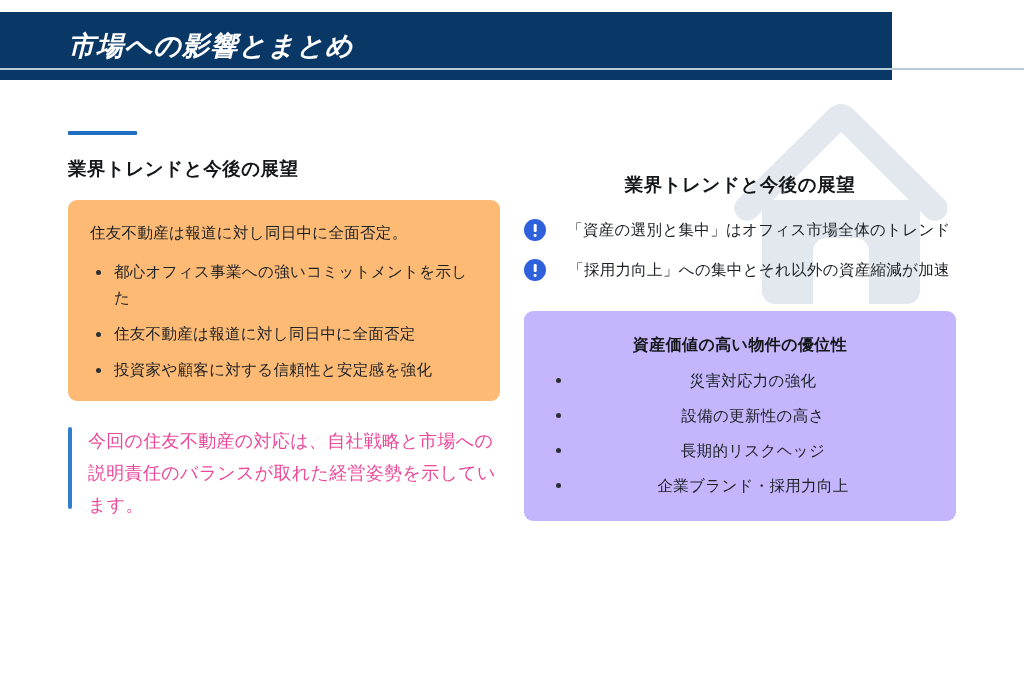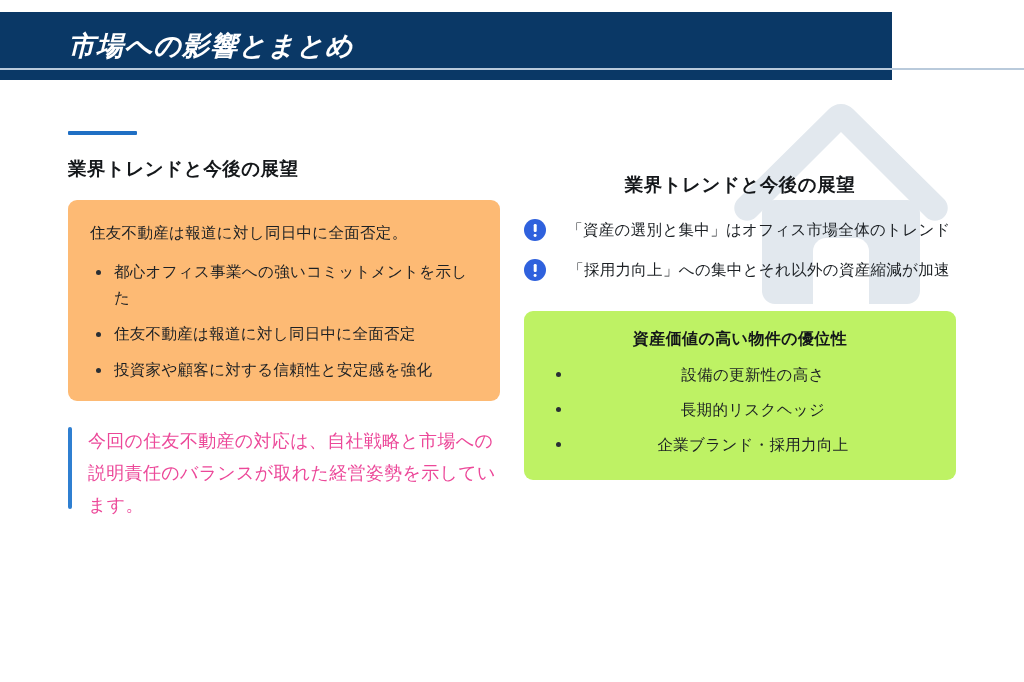--- a/index.html
+++ b/index.html
@@ -173,23 +173,23 @@
   .trend-text {
     font-size:15.5px;
     line-height:1.72;
     color:#1c2024;
     letter-spacing:0.3px;
     flex:1 1 auto;
   }
 
   #yellow-box {
     margin-top:28px;
-    background:#bef264;
+    background:#c4b5fd;
     border-radius:9px;
-    padding:18px 24px 22px 24px;
+    padding:24px 24px 22px 24px;
     width:432px;
   }
   #yellow-heading {
     font-size:16px;
     font-weight:bold;
     color:#14171a;
     letter-spacing:0.4px;
     margin-bottom:13px;
   }
   #yellow-list { list-style:none; }
@@ -266,20 +266,24 @@
         <span class="alert-icon"></span>
         <span class="trend-text">「採用力向上」への集中とそれ以外の資産縮減が加速</span>
       </li>
     </ul>
 
     <div id="yellow-box">
       <div id="yellow-heading">資産価値の高い物件の優位性</div>
       <ul id="yellow-list">
         <li>
           <span class="bullet-dot"></span>
+          <span>災害対応力の強化</span>
+        </li>
+        <li>
+          <span class="bullet-dot"></span>
           <span>設備の更新性の高さ</span>
         </li>
         <li>
           <span class="bullet-dot"></span>
           <span>長期的リスクヘッジ</span>
         </li>
         <li>
           <span class="bullet-dot"></span>
           <span>企業ブランド・採用力向上</span>
         </li>

